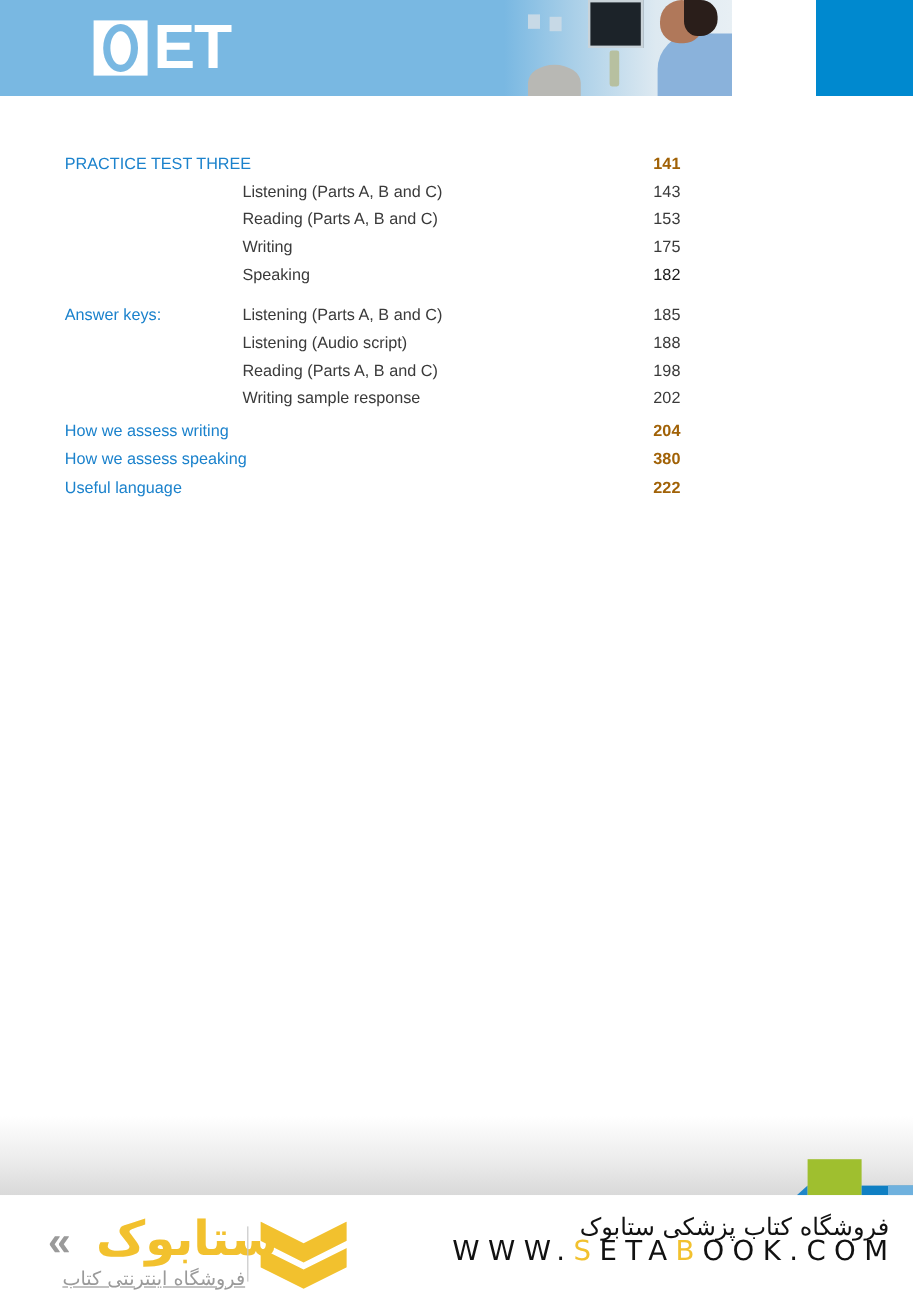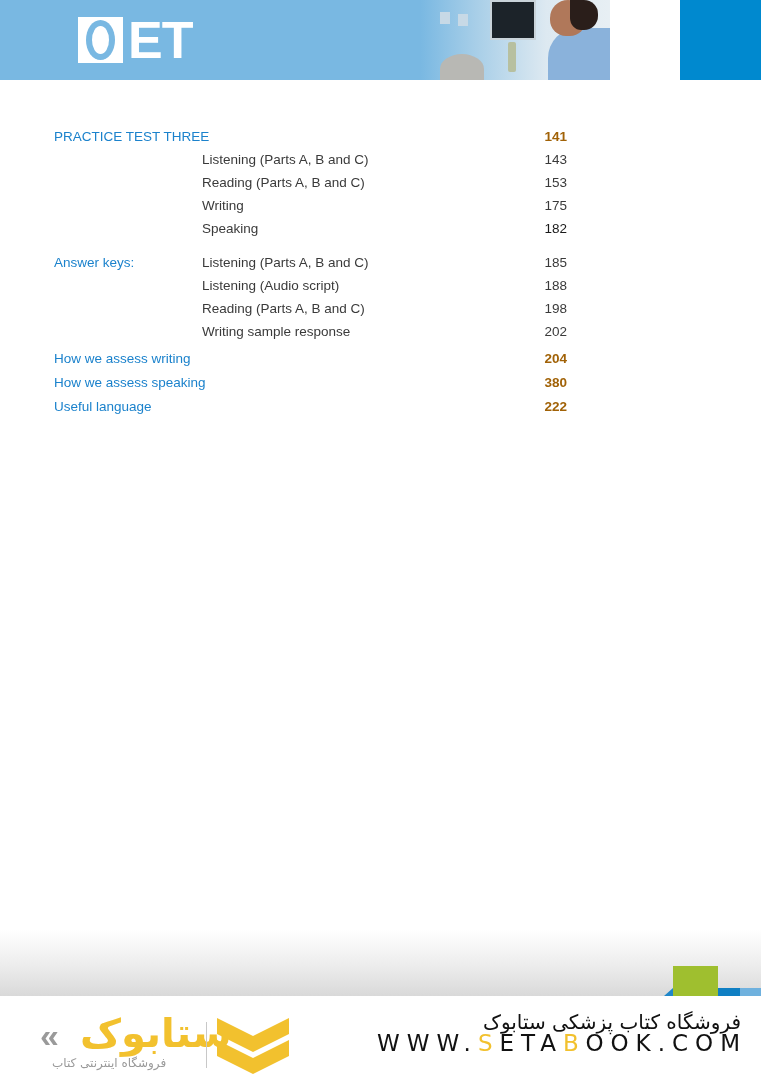--- a/index.html
+++ b/index.html
@@ -52,21 +52,21 @@
     }
     .green-square { position: absolute; left: 673px; top: 966px; width: 45px; height: 30px; background: #9fbf2f; }
     .blue-bar { position: absolute; left: 718px; top: 988px; width: 43px; height: 8px; background: #0f7fc3; }
     .blue-bar2 { position: absolute; left: 740px; top: 988px; width: 21px; height: 8px; background: #6fb1de; }
     .blue-tri { position: absolute; left: 664px; top: 988px; width: 0; height: 0; border-left: 9px solid transparent; border-bottom: 8px solid #1f86c9; }
 
     
     .watermark { position: absolute; left: 0; top: 996px; width: 761px; height: 84px; background: #ffffff; }
     .wm-logo-arrows { position: absolute; left: 40px; top: 20px; font-size: 34px; font-weight: bold; color: #9a9a9a; letter-spacing: -6px; }
     .wm-logo-fa { position: absolute; left: 80px; top: 14px; font-size: 40px; font-weight: bold; color: #f2c12e; font-family: "DejaVu Sans", sans-serif; }
-    .wm-logo-sub { position: absolute; left: 52px; top: 60px; font-size: 12px; color: #9a9a9a; font-family: "DejaVu Sans", sans-serif; }
+    .wm-logo-sub { position: absolute; left: 52px; top: 60px; font-size: 16px; color: #9a9a9a; font-family: "DejaVu Sans", sans-serif; text-decoration: underline; }
     .wm-divider { position: absolute; left: 206px; top: 26px; width: 1px; height: 46px; background: #c8c8c8; }
     .wm-chevron { position: absolute; left: 217px; top: 22px; width: 72px; height: 58px; }
     .wm-fa-title { position: absolute; right: 20px; top: 14px; font-size: 20px; color: #111111; font-family: "DejaVu Sans", sans-serif; direction: rtl; }
     .wm-url { position: absolute; right: 14px; top: 34px; font-size: 23px; letter-spacing: 7px; color: #111111; font-family: "DejaVu Sans", sans-serif; }
     .wm-url .hl { color: #f2c12e; }
   </style>
 </head>
 <body>
 
 <div class="header">

